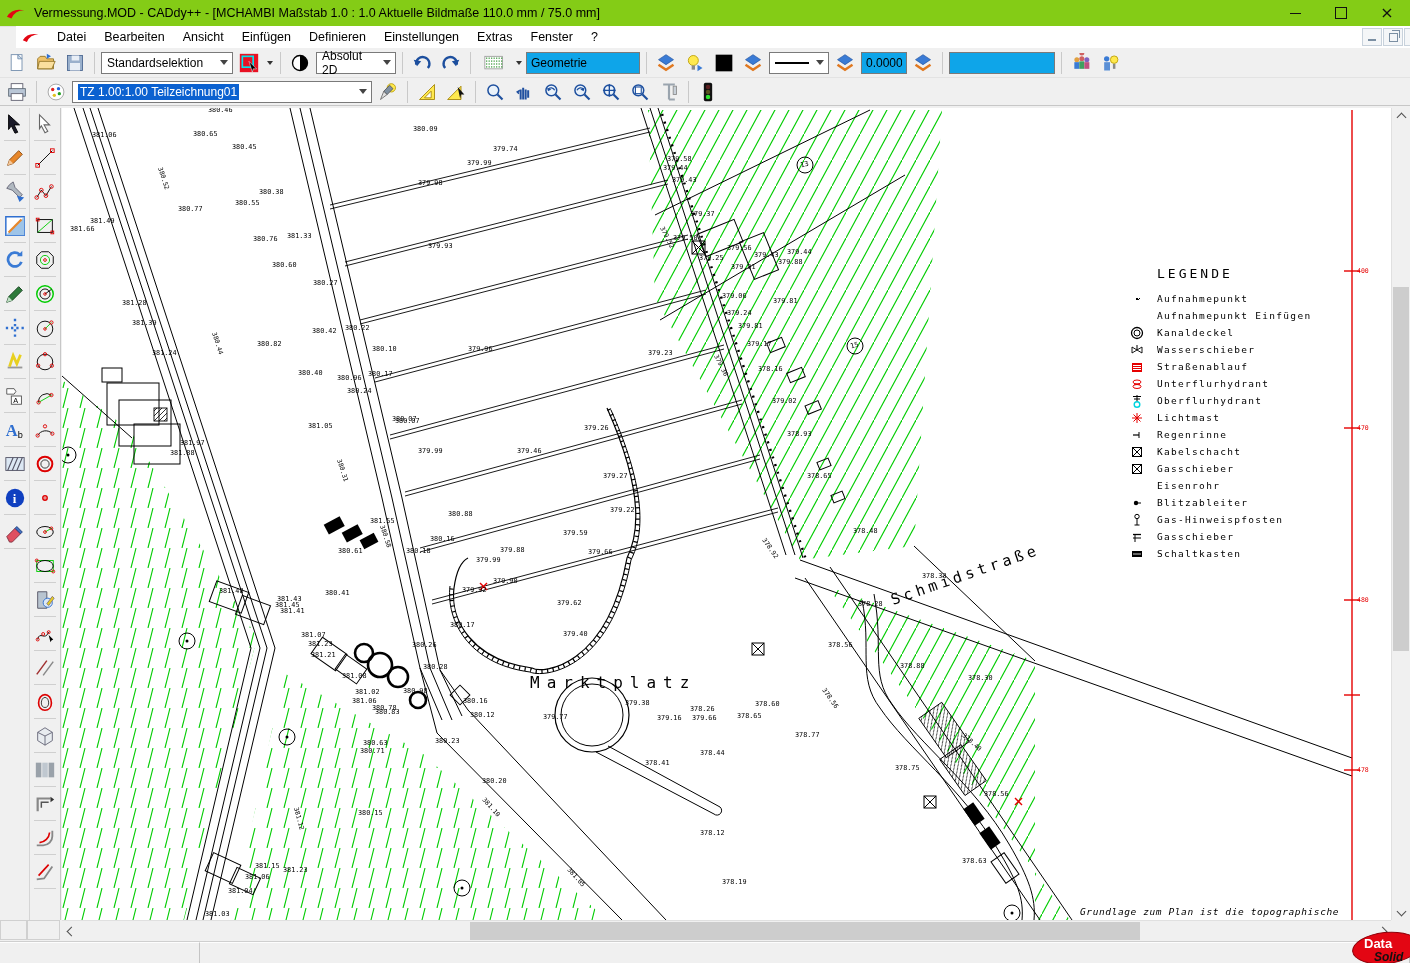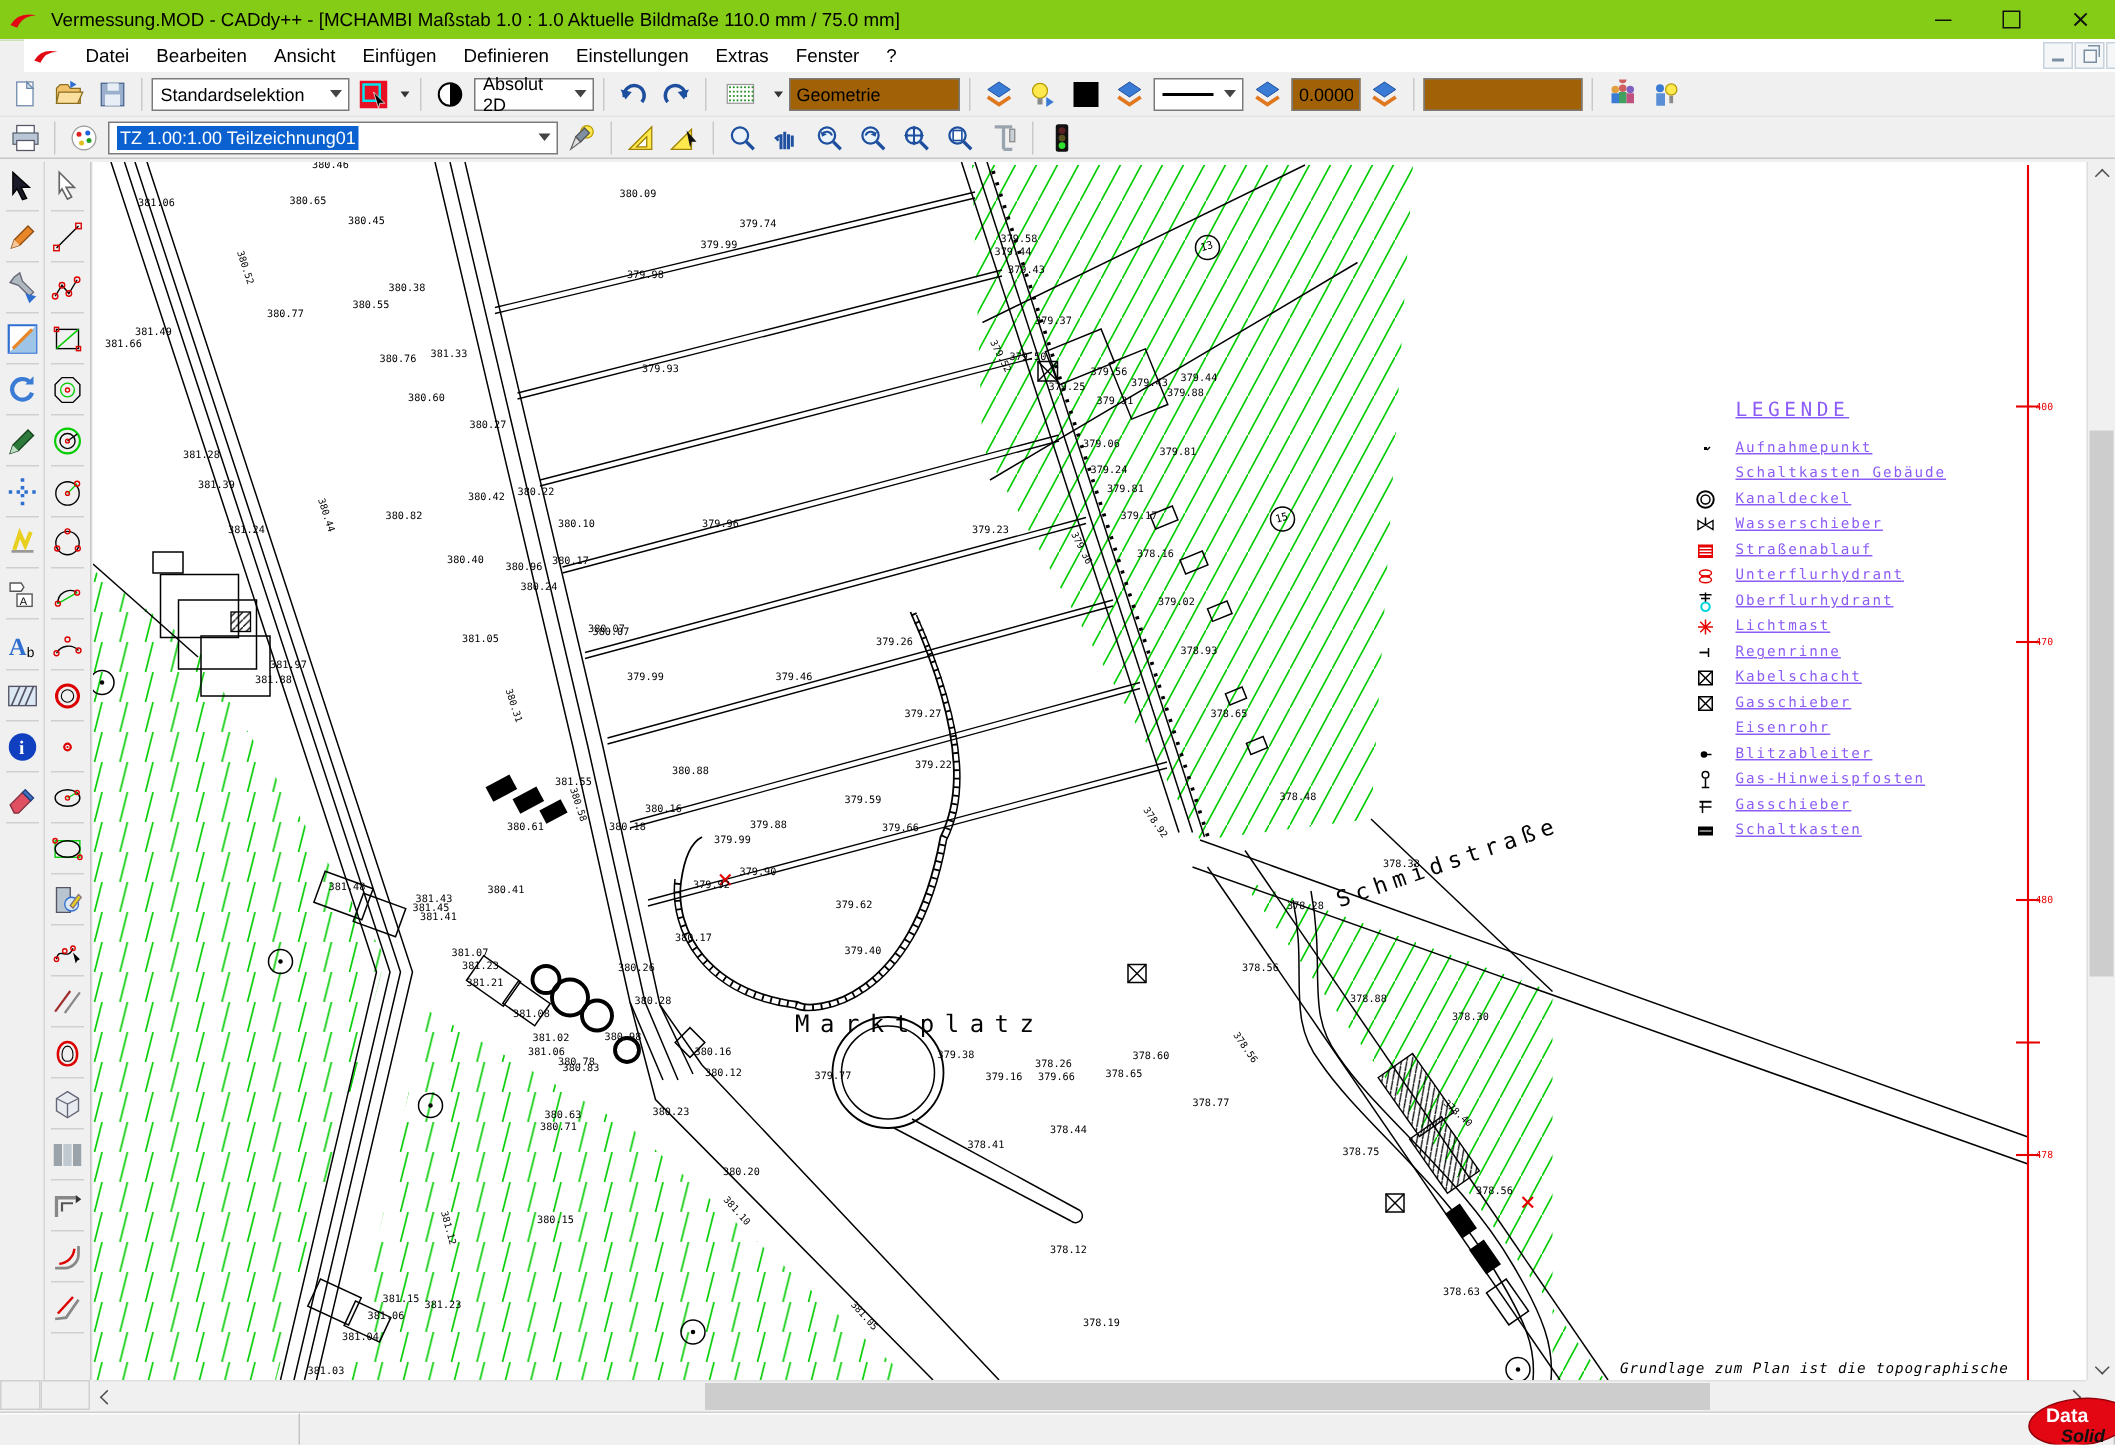--- a/index.html
+++ b/index.html
@@ -33,35 +33,35 @@
     display:flex;align-items:center;gap:3px;padding-left:4px;box-sizing:border-box;border-bottom:1px solid #e3e3e3;}
   #toolbar2{position:absolute;left:0;top:78px;width:1410px;height:28px;background:#f0f0f0;
     display:flex;align-items:center;gap:3px;padding-left:4px;box-sizing:border-box;border-bottom:1px solid #c7c7c7;}
   .ti{width:26px;height:24px;border:1px solid transparent;background:transparent;padding:1px;
     display:flex;align-items:center;justify-content:center;cursor:default;}
   .tsep{width:1px;height:22px;background:#c9c9c9;margin:0 3px;}
   .combo{height:22px;background:#fff;border:1px solid #7a7a7a;display:flex;align-items:center;
     font-size:12px;padding-left:5px;position:relative;box-sizing:border-box;}
   .combo .caret{margin-left:auto;width:16px;height:100%;display:flex;align-items:center;justify-content:center;}
   .caret:after{content:"";width:0;height:0;border-left:4px solid transparent;border-right:4px solid transparent;border-top:5px solid #444;}
-  .tinput{height:22px;background:#a16207;border:1px solid #7a7a7a;font-size:12px;padding:0 4px;
+  .tinput{height:22px;background:#0ea5e9;border:1px solid #7a7a7a;font-size:12px;padding:0 4px;
     font-family:"Liberation Sans",sans-serif;box-sizing:border-box;}
   .drop-caret{width:9px;height:24px;display:flex;align-items:center;justify-content:center;}
   .drop-caret:after{content:"";border-left:3.5px solid transparent;border-right:3.5px solid transparent;border-top:4.5px solid #333;}
   .sel-text{background:#0b61d0;color:#fff;padding:1px 2px;}
   
   #toolbox{position:absolute;left:0;top:108px;width:60px;height:812px;background:#f0f0f0;
     border-right:1px solid #c7c7c7;display:flex;}
   .tcol{width:29px;display:flex;flex-direction:column;align-items:center;}
   .tcol1{border-right:1px solid #d5d5d5;}
   .tb{width:27px;height:29px;display:flex;align-items:center;justify-content:center;border:1px solid transparent;}
   .tbsep{width:22px;height:1px;background:#cfcfcf;margin:1px 0;}
   
   #canvas{position:absolute;left:62px;top:108px;width:1329px;height:812px;background:#fff;overflow:hidden;}
-  #legend{position:absolute;left:1063px;top:158px;width:260px;color:#8b5cf6;text-decoration:underline;}
+  #legend{position:absolute;left:1063px;top:158px;width:260px;color:#000000;}
   #legend .ltitle{font-family:"DejaVu Sans Mono",monospace;font-size:13px;letter-spacing:3px;margin-left:32px;margin-bottom:9px;}
   .lrow{display:flex;align-items:center;height:17px;}
   .lsym{width:24px;display:flex;justify-content:center;}
   .llab{font-family:"DejaVu Sans Mono",monospace;font-size:9.5px;letter-spacing:1.3px;margin-left:8px;white-space:nowrap;}
   
   #vscroll{position:absolute;left:1391px;top:108px;width:18px;height:812px;background:#f0f0f0;border-left:1px solid #e0e0e0;}
   .varrow{position:absolute;left:0;width:18px;height:18px;display:flex;align-items:center;justify-content:center;background:#f0f0f0;}
   #vthumb{position:absolute;left:1px;top:179px;width:16px;height:364px;background:#cdcdcd;}
   #hscroll-row{position:absolute;left:0;top:920px;width:1410px;height:20px;background:#f0f0f0;}
   .bl-cell{position:absolute;top:0;height:20px;background:#f0f0f0;border:1px solid #d0d0d0;box-sizing:border-box;}
@@ -1015,21 +1015,21 @@
                 <rect x="6" y="6" width="2" height="2" fill="#000"></rect>
                 <line x1="8" y1="8" x2="10" y2="6" stroke="#000"></line>
               </svg>
             </span>
             <span class="llab">Aufnahmepunkt</span>
           </div>
           <div class="lrow">
             <span class="lsym">
               <svg width="14" height="14" viewBox="0 0 14 14"></svg>
             </span>
-            <span class="llab">Schaltkasten Gebäude</span>
+            <span class="llab">Aufnahmepunkt Einfügen</span>
           </div>
           <div class="lrow">
             <span class="lsym">
               <svg width="14" height="14" viewBox="0 0 14 14">
                 <circle cx="7" cy="7" r="5.5" fill="none" stroke="#000" stroke-width="1.3"></circle>
                 <circle cx="7" cy="7" r="3" fill="none" stroke="#000"></circle>
               </svg>
             </span>
             <span class="llab">Kanaldeckel</span>
           </div>

